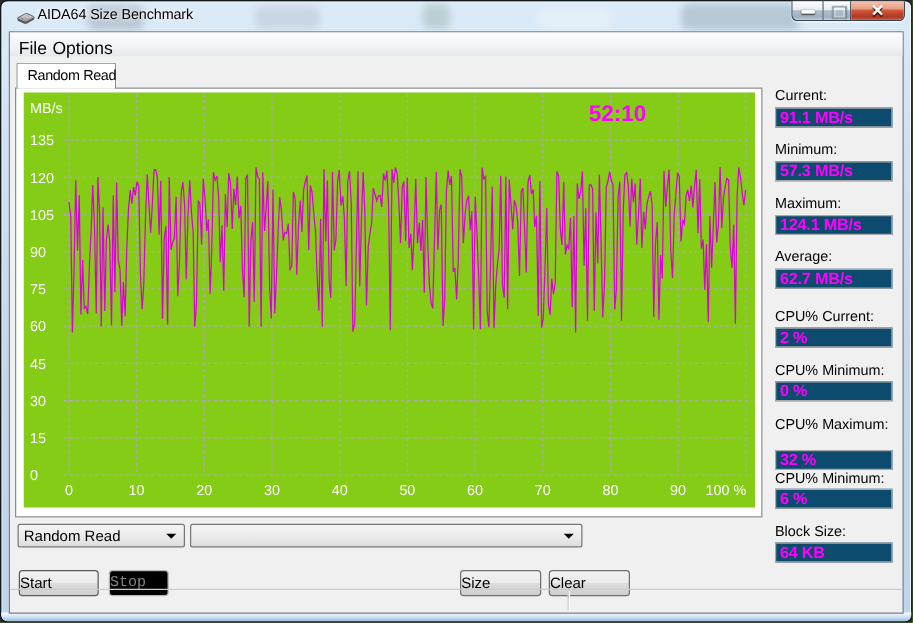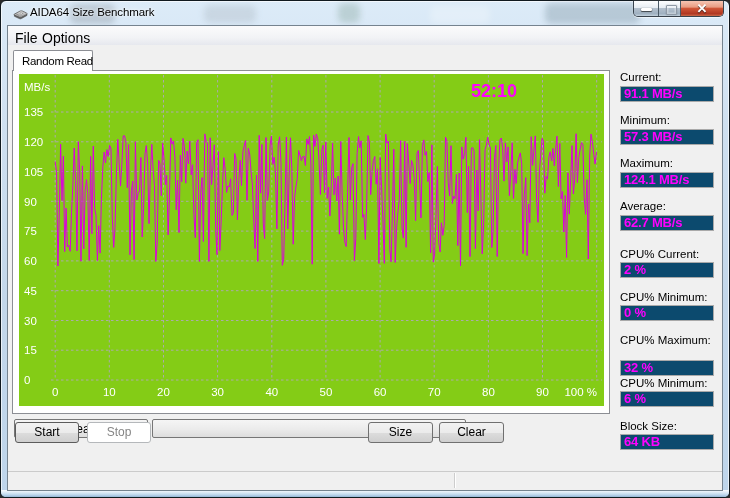--- a/index.html
+++ b/index.html
@@ -35,25 +35,25 @@
   color:#ff00ff; font-size:13px; font-weight:bold; line-height:14px; padding-left:3px; letter-spacing:-0.2px; }
 
 .combo { position:absolute; top:419px; height:19px; border:1px solid #767676; border-radius:2px;
   background:linear-gradient(180deg,#f5f5f5 0%,#ebebeb 55%,#dddddd 100%); font-size:12px; white-space:nowrap; }
 .combo .txt { position:absolute; left:4px; top:2px; }
 .combo .arr { position:absolute; right:6px; top:7px; width:0; height:0; border-left:4px solid transparent; border-right:4px solid transparent; border-top:4px solid #000; }
 #combo1 { left:14px; width:134px; }
 #combo2 { left:152px; width:314px; }
 #combo2 .txt { font-size:11.5px; letter-spacing:-0.25px; top:3px; }
 
-.btn { position:absolute; top:422px; height:21px; border:1px solid #707070; border-radius:3px;
+.btn { position:absolute; top:456px; height:21px; border:1px solid #707070; border-radius:3px;
   background:linear-gradient(180deg,#f2f2f2 0%,#ebebeb 50%,#dddddd 50%,#cfcfcf 100%);
-  font-size:12px; text-align:center; line-height:19px; color:#000; }
+  font-size:12px; text-align:left; line-height:19px; color:#000; }
 #bstart { left:15px; width:64px; border-color:#5c5c5c; }
-#bstop { left:87px; width:64px; background:#ffffff; border-color:#b5b8bb; color:#858585; }
+#bstop { left:87px; width:48px; background:#000000; border-color:#b5b8bb; color:#858585;font-family:Liberation Mono, monospace; }
 #bsave { left:368px; width:65px; }
 #bclear { left:439px; width:65px; }
 #botstrip { position:absolute; left:1px; top:490px; width:728px; height:7px; border-radius:0 0 5px 5px;
   background:linear-gradient(180deg,#fafcfe 0%,#e2edf7 30%,#c6dcf0 60%,#a3c2de 90%,#8fb0cf 100%); }
 
 #statline { position:absolute; left:8px; top:471px; width:714px; height:1px; background:#cbcbcb; }
 #statdiv { position:absolute; left:454px; top:473px; width:1px; height:15px; background:#cdcdcd; box-shadow:1px 0 0 #fff; }
 </style></head>
 <body>
 <div id="win"></div>

